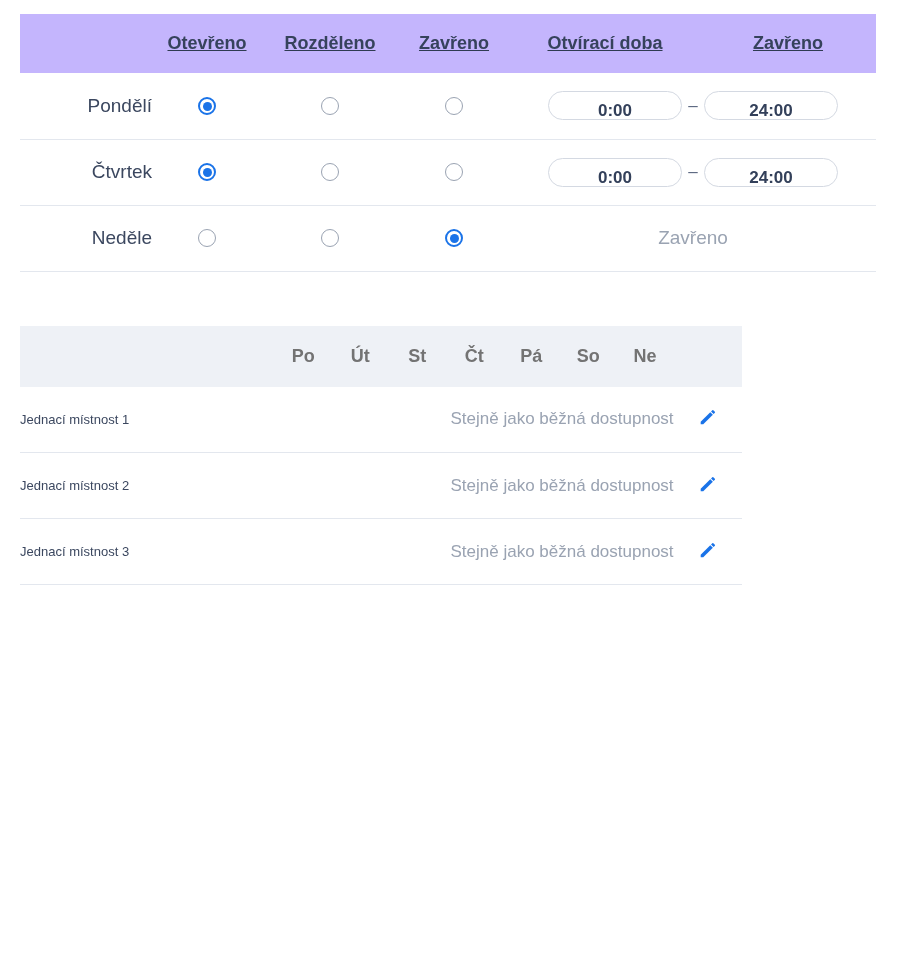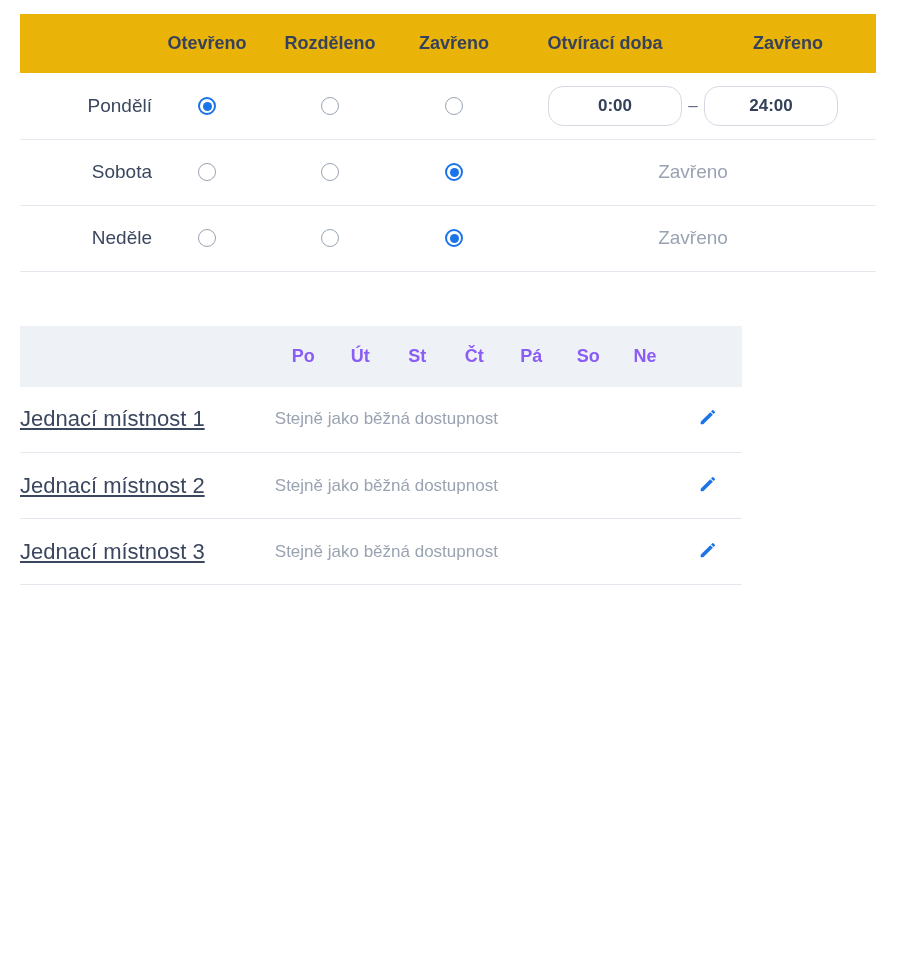--- a/index.html
+++ b/index.html
@@ -28,21 +28,22 @@
   }
 
   
   .avail-table {
     width: 856px;
     margin-left: 8px;
     border-collapse: collapse;
     table-layout: fixed;
   }
   .avail-table thead tr {
-    background: #eab308;
+    background: #c4b5fd;
+    text-decoration: underline;
   }
   .avail-table thead th {
     font-size: 18px;
     font-weight: bold;
     color: #36425c;
     padding: 19px 0;
     text-align: center;
     border: none;
   }
   .avail-table thead th.col-day { width: 132px; }
@@ -93,21 +94,21 @@
     background: #1a73e8;
   }
 
   .time-cell {
     text-align: center;
     white-space: nowrap;
   }
   .time-input {
     display: inline-block;
     width: 134px;
-    height: 40px;
+    height: 29px;
     line-height: 38px;
     border: 1px solid #d4d9e2;
     border-radius: 15px;
     background: #fff;
     font-size: 17px;
     font-weight: bold;
     color: #33405a;
     text-align: center;
     font-family: "Liberation Sans", sans-serif;
     vertical-align: middle;
@@ -132,45 +133,44 @@
     margin-left: 8px;
     margin-top: 54px;
     border-collapse: collapse;
     table-layout: fixed;
   }
   .rooms-table thead tr { background: #eef1f6; }
   .rooms-table thead th {
     padding: 20px 0;
     font-size: 18px;
     font-weight: bold;
-    color: #8b5cf6;
+    color: #737373;
     text-align: center;
     border: none;
   }
   .rooms-table thead th.room-col { width: 246px; }
   .rooms-table thead th.dow { width: 55px; }
   .rooms-table thead th.pen-col { width: 66px; }
 
   .rooms-table tbody td {
     border-bottom: 1px solid #e3e7ee;
     height: 66px;
     vertical-align: middle;
     padding: 0;
   }
   .room-name {
-    font-size: 22px;
+    font-size: 13px;
     color: #3b475f;
     padding-left: 16px;
     text-align: left;
-    text-decoration: underline;
   }
   .room-note {
     font-size: 17px;
     color: #9aa3b2;
-    text-align: left;
+    text-align: right;
   }
   .pen-cell { text-align: center; }
   .pen-icon { display: inline-block; vertical-align: middle; cursor: pointer; }
 </style>
 </head>
 <body>
 
 <div class="page">
 
 
@@ -187,25 +187,25 @@
     </thead>
     <tbody id="avail-body">
         <tr>
           <td class="day-name">Pondělí</td>
           <td class="radio-cell"><span class="radio checked"></span></td>
           <td class="radio-cell"><span class="radio"></span></td>
           <td class="radio-cell"><span class="radio"></span></td>
           <td colspan="2" class="time-cell"><span class="time-input">0:00</span><span class="dash">–</span><span class="time-input">24:00</span></td>
         </tr>
         <tr>
-          <td class="day-name">Sobota</td>
-          <td class="radio-cell"><span class="radio"></span></td>
-          <td class="radio-cell"><span class="radio"></span></td>
+          <td class="day-name">Čtvrtek</td>
           <td class="radio-cell"><span class="radio checked"></span></td>
-          <td colspan="2" class="closed-text">Zavřeno</td>
+          <td class="radio-cell"><span class="radio"></span></td>
+          <td class="radio-cell"><span class="radio"></span></td>
+          <td colspan="2" class="time-cell"><span class="time-input">0:00</span><span class="dash">–</span><span class="time-input">24:00</span></td>
         </tr>
         <tr>
           <td class="day-name">Neděle</td>
           <td class="radio-cell"><span class="radio"></span></td>
           <td class="radio-cell"><span class="radio"></span></td>
           <td class="radio-cell"><span class="radio checked"></span></td>
           <td colspan="2" class="closed-text">Zavřeno</td>
         </tr>
       </tbody>
   </table>

